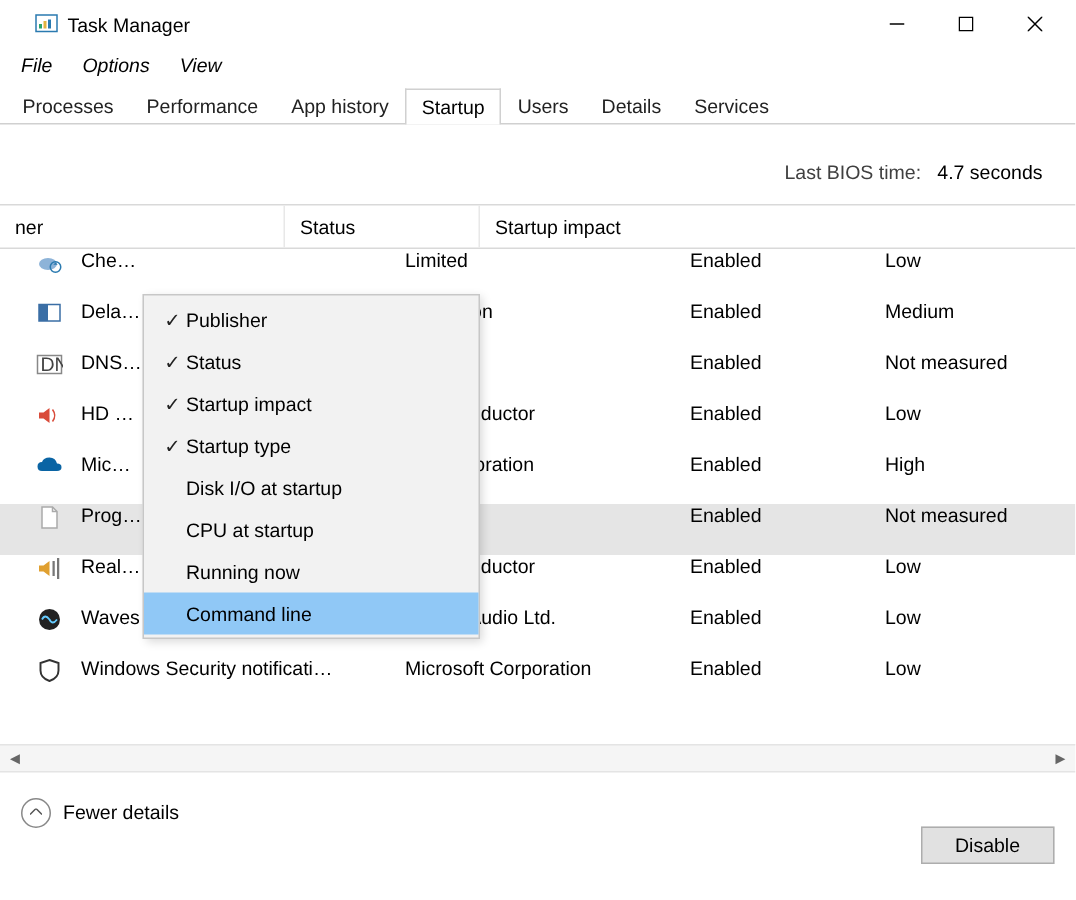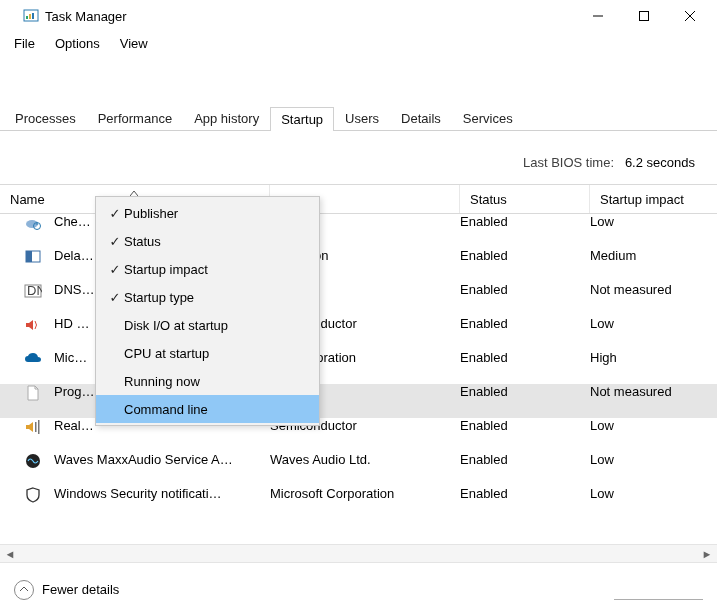--- a/index.html
+++ b/index.html
@@ -8,24 +8,24 @@
 
 .titlebar { height: 32px; display: flex; align-items: center; padding: 0 4px; margin-left: 15px; }
 .titlebar .appicon { width: 16px; height: 16px; margin: 0 6px 0 4px; display:inline-flex; }
 .titlebar .title { flex: 0 0 auto; }
 .titlebar .spacer { flex: 1; }
 .winbtn { width: 46px; height: 32px; display: flex; align-items: center; justify-content: center; }
 .winbtn svg { width: 10px; height: 10px; }
 
 
 .menubar { display: flex; gap: 4px; padding: 2px 6px 4px 6px; }
-.menubar .menuitem { padding: 2px 8px; }
-
-
-.tabstrip { display: flex; align-items: flex-end; padding: 0 4px; border-bottom: 1px solid #d0d0d0; height: 26px; margin-top: 48px; }
+.menubar .menuitem { padding: 2px 8px; font-style: italic; }
+
+
+.tabstrip { display: flex; align-items: flex-end; padding: 0 4px; border-bottom: 1px solid #d0d0d0; height: 26px; }
 .tab { padding: 4px 10px 4px 10px; border: 1px solid transparent; border-bottom: none; height: 24px; cursor: default; }
 .tab.active { border-color: #d0d0d0; background: #fff; position: relative; top: 1px; }
 .tabstrip .tab:not(.active) { color: #222; }
 
 
 .bios { text-align: right; padding: 24px 22px 14px 0; }
 .bios .lbl { color: #404040; }
 
 
 .thead { display: flex; border-top: 1px solid #d9d9d9; border-bottom: 1px solid #d9d9d9; height: 30px; background: #fff; }
@@ -108,30 +108,24 @@
   <div class="tab">App history</div>
   <div class="tab active">Startup</div>
   <div class="tab">Users</div>
   <div class="tab">Details</div>
   <div class="tab">Services</div>
 </div>
 
 <div class="bios">
   <span class="lbl">Last BIOS time:</span>
   &nbsp;
-  <span>6.2 seconds</span>
+  <span>4.7 seconds</span>
 </div>
 
 <div class="thead">
-  <div class="th name">
-    <span>Name</span>
-    <span class="sort"><svg width="8" height="5">
-          <polyline points="0,5 4,0 8,5" fill="none" stroke="#555" stroke-width="1"></polyline>
-        </svg></span>
-  </div>
   <div class="th pub">
     <span>ner</span>
   </div>
   <div class="th stat">
     <span>Status</span>
   </div>
   <div class="th imp">
     <span>Startup impact</span>
   </div>
 </div>

